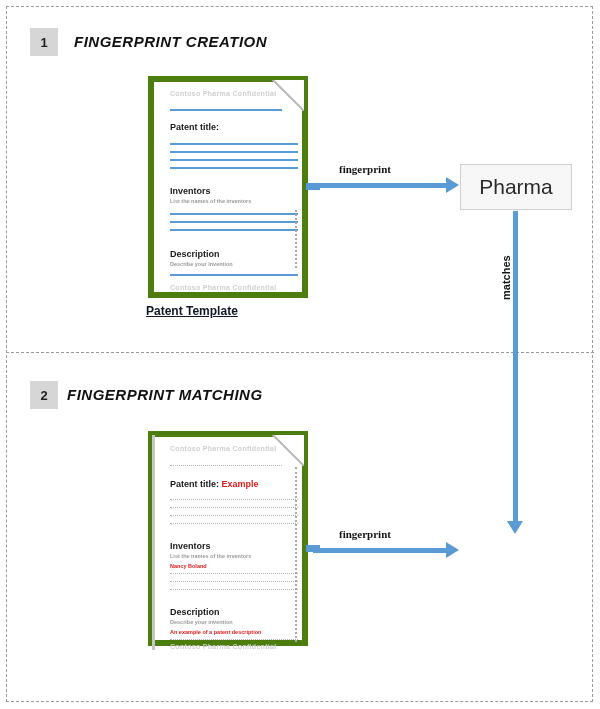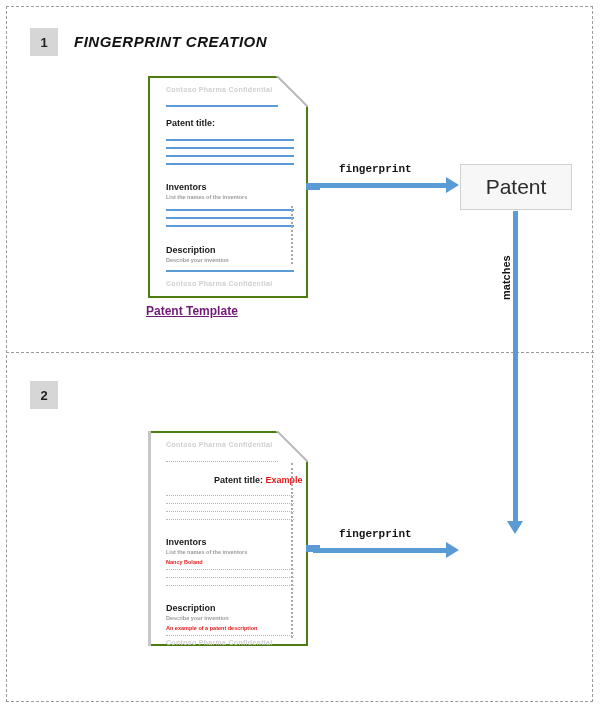--- a/index.html
+++ b/index.html
@@ -36,21 +36,21 @@
     font-size:15px;font-weight:bold;letter-spacing:0.5px;
     color:#111;white-space:nowrap;
     font-family:"Liberation Sans", sans-serif;
     font-style:italic;
   }
 
   
   .doc{
     position:absolute;
     background:#ffffff;
-    border:2px solid #4d7c0f;
+    border:6px solid #4d7c0f;
     box-sizing:border-box;
   }
   .doc-fold-edge{
     position:absolute;right:-2px;top:-2px;width:32px;height:32px;
     overflow:hidden;
   }
   .doc-fold-edge:after{
     content:"";position:absolute;
     width:44px;height:2px;background:#b9b9b9;
     transform:rotate(45deg);
@@ -105,21 +105,21 @@
   }
   .lbar{
     position:absolute;width:3px;background:#c6c6c6;
   }
   .tab{
     position:absolute;width:14px;height:7px;background:#5b9bd5;
   }
 
   .doc-caption{
     position:absolute;
-    font-size:12px;font-weight:bold;color:#701a75;
+    font-size:12px;font-weight:bold;color:#0f172a;
     text-decoration:underline;white-space:nowrap;
     font-family:"Liberation Sans", sans-serif;
   }
 
   
   .node-box{
     position:absolute;
     background:#f7f7f7;
     border:1px solid #cfcfcf;
     display:flex;align-items:center;justify-content:center;
@@ -140,21 +140,21 @@
   .arrow-v-head{
     position:absolute;width:0;height:0;
     border-left:8px solid transparent;
     border-right:8px solid transparent;
     border-top:13px solid #5b9bd5;
   }
   .arrow-label{
     position:absolute;
     font-size:11px;font-weight:bold;color:#141414;
     white-space:nowrap;
-    font-family:Liberation Mono, monospace;
+    font-family:Liberation Serif, serif;
   }
   .arrow-label-vert{
     position:absolute;
     font-size:11px;font-weight:bold;color:#141414;
     white-space:nowrap;
     transform:rotate(-90deg);
     transform-origin:left top;
     font-family:"Liberation Sans", sans-serif;
   }
 </style>
@@ -203,40 +203,41 @@
     </div>
   </div>
   <div class="tab" style="left:306px;top:183px;"></div>
 
   <div class="doc-caption" style="left:146px;top:304px;">Patent Template</div>
 
   <div class="arrow-h" style="left:313px;top:183px;width:133px;"></div>
   <div class="arrow-h-head" style="left:446px;top:177px;"></div>
   <div class="arrow-label" style="left:339px;top:163px;">fingerprint</div>
 
-  <div class="node-box" style="left:460px;top:164px;width:112px;height:46px;">Patent</div>
+  <div class="node-box" style="left:460px;top:164px;width:112px;height:46px;">Pharma</div>
 
   <div class="arrow-v" style="left:513px;top:211px;height:312px;"></div>
   <div class="arrow-v-head" style="left:507px;top:521px;"></div>
   <div class="arrow-label-vert" style="left:500px;top:300px;">matches</div>
 
   <div class="step-badge" style="left:30px;top:381px;">2</div>
+  <div class="step-title" style="left:67px;top:386px;">FINGERPRINT MATCHING</div>
 
   <div class="doc" style="left:148px;top:431px;width:160px;height:215px;">
     <div class="doc-fold-mask"></div>
     <div class="doc-fold-edge"></div>
 
     <div class="lbar" style="left:-2px;top:-2px;height:215px;"></div>
 
     <div class="doc-inner">
       <div class="wm" style="top:8px;">Contoso Pharma Confidential</div>
 
       <div class="rule-dotted" style="left:16px;top:28px;width:112px;"></div>
 
-      <div class="fld-head" style="top:42px;margin-left:48px;">
+      <div class="fld-head" style="top:42px;">
         <span>Patent title:</span>
         <span class="red-val">Example</span>
       </div>
 
       <div class="rule-dotted" style="left:16px;top:62px;width:128px;"></div>
       <div class="rule-dotted" style="left:16px;top:70px;width:128px;"></div>
       <div class="rule-dotted" style="left:16px;top:78px;width:128px;"></div>
       <div class="rule-dotted" style="left:16px;top:86px;width:128px;"></div>
 
       <div class="fld-head" style="top:104px;">Inventors</div>

